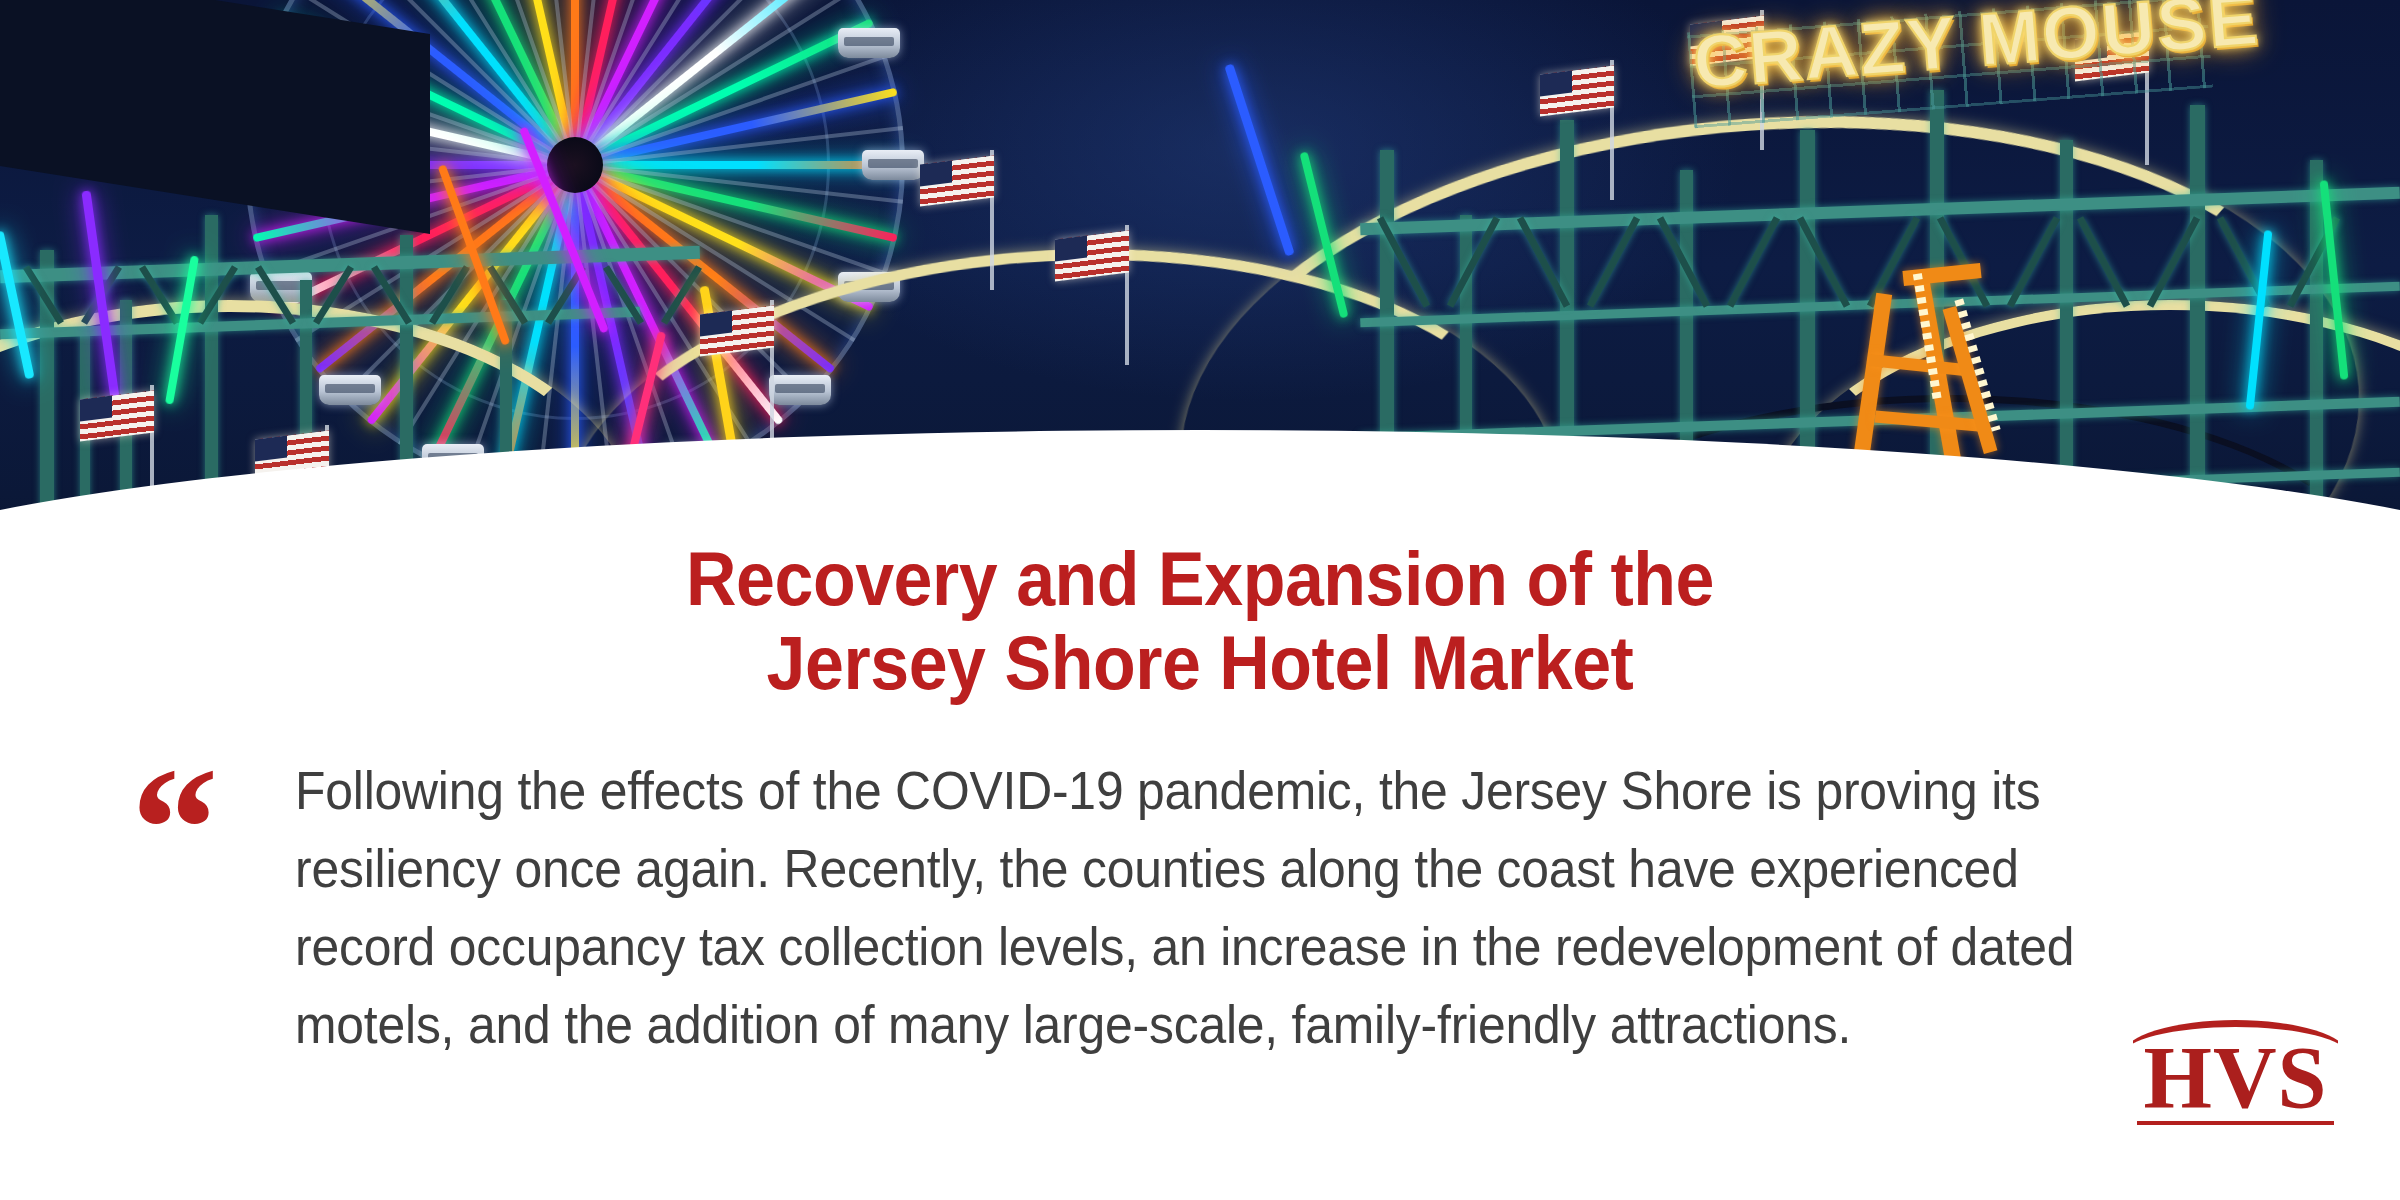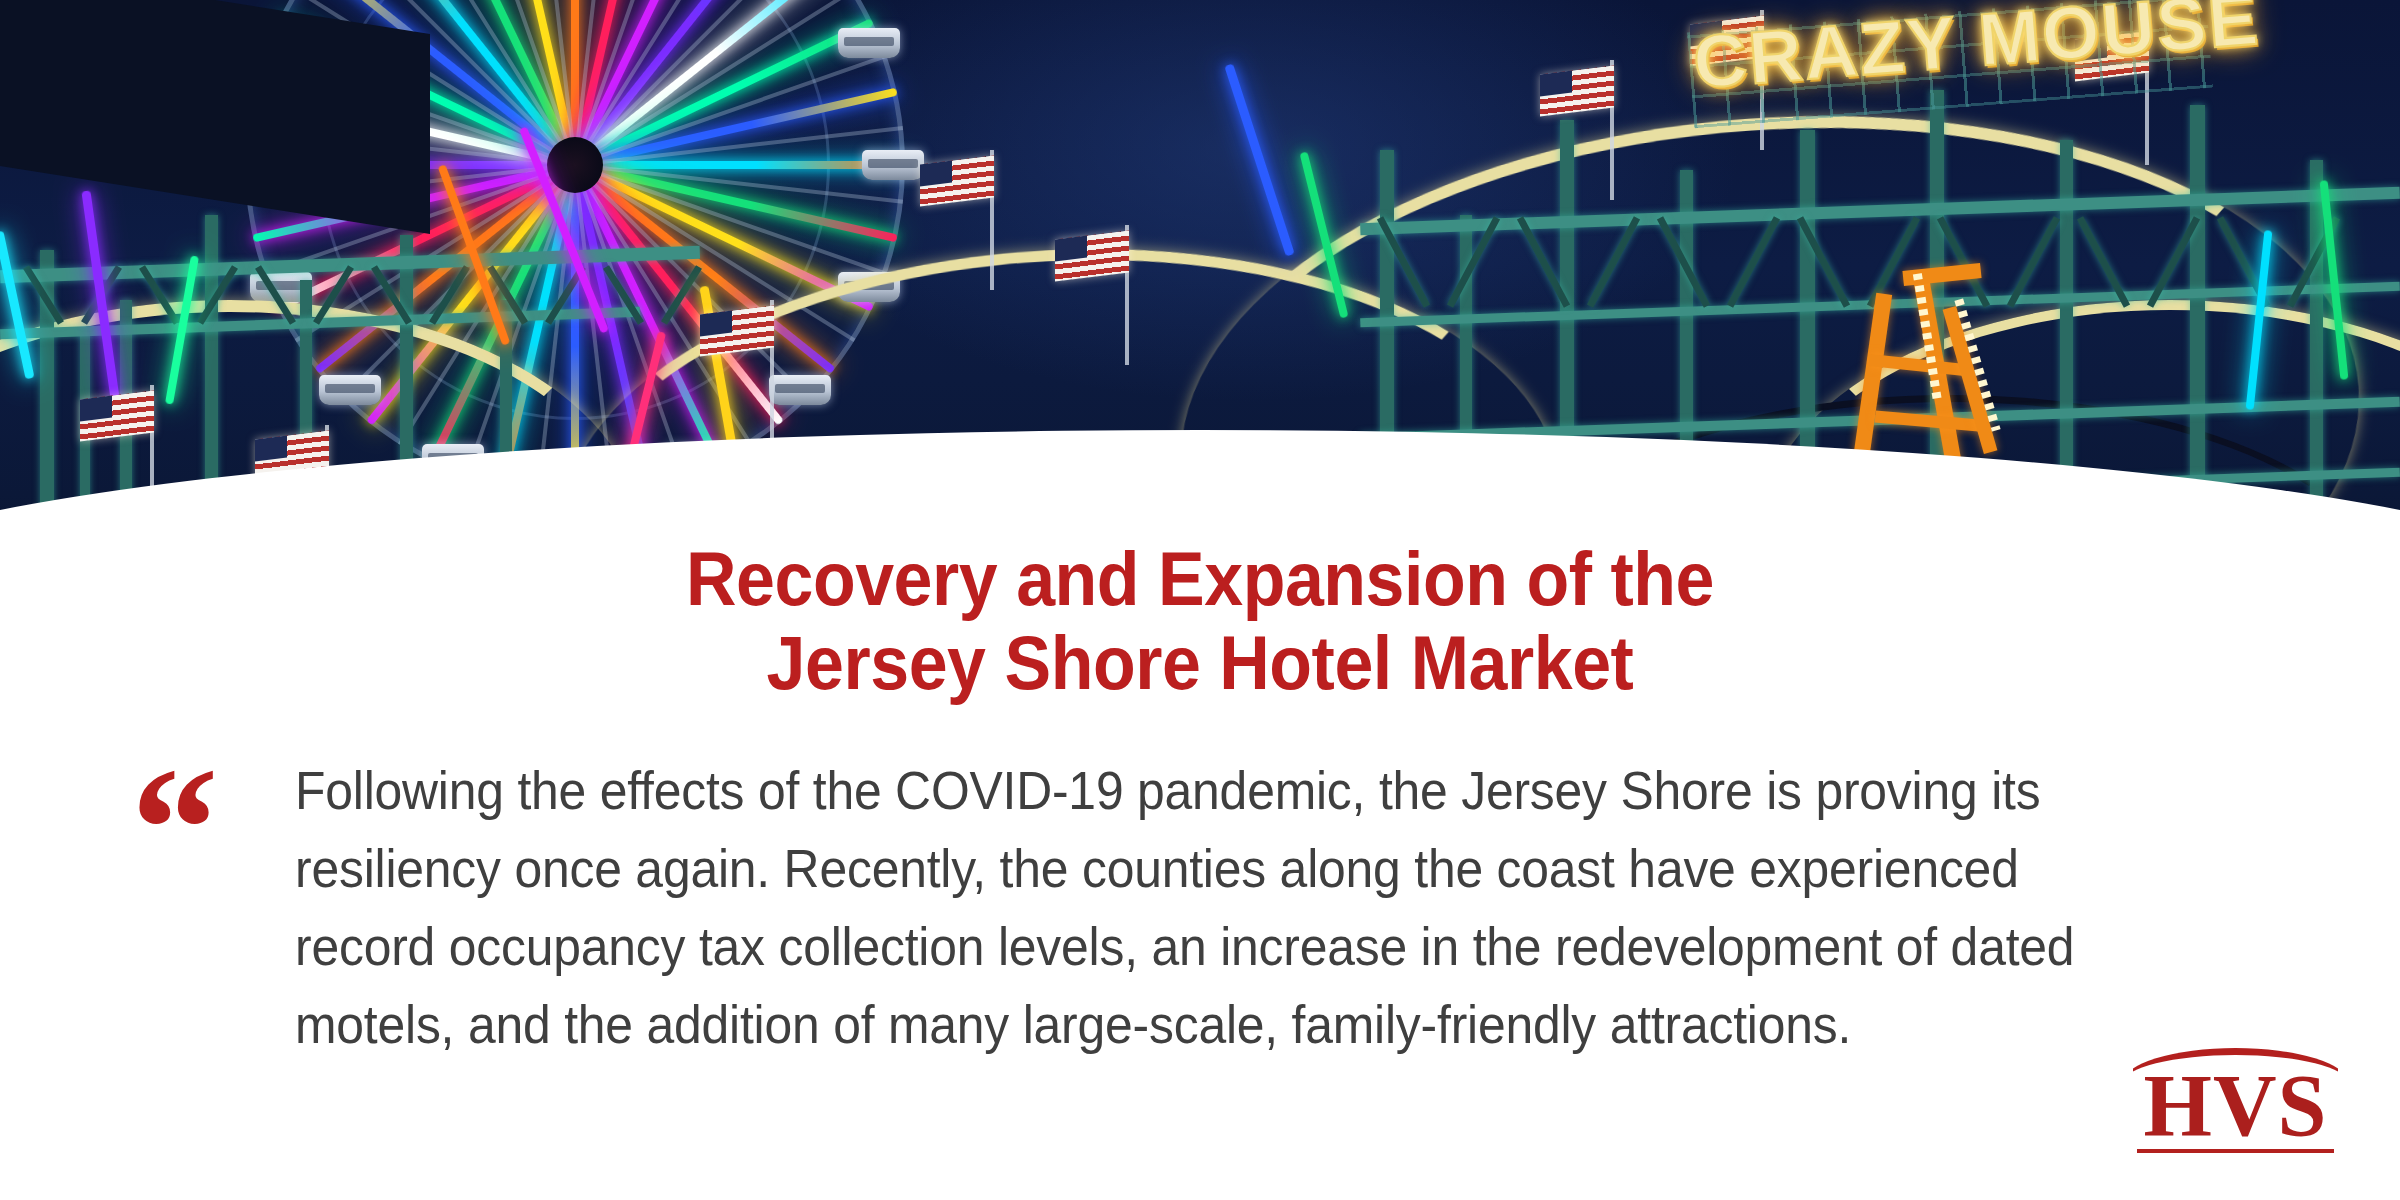--- a/index.html
+++ b/index.html
@@ -172,21 +172,21 @@
     color:#3f3f3f;
     font-family:"Liberation Sans", sans-serif;
     font-size:53px;
     line-height:78px;
     letter-spacing:-.2px;
     transform:scaleX(.94);
     transform-origin:left top;
   }
 
   
-  #logo { position:absolute; left:2133px; top:1046px; width:205px; height:115px; }
+  #logo { position:absolute; left:2133px; top:1018px; width:205px; height:115px; }
   #logo .arc {
     position:absolute; left:0; top:0; width:205px; height:26px;
     overflow:hidden;
   }
   #logo .arc i {
     position:absolute; left:-10px; top:2px; width:225px; height:70px;
     border-radius:50%;
     border-top:7px solid #b3201e;
   }
   #logo .word {

